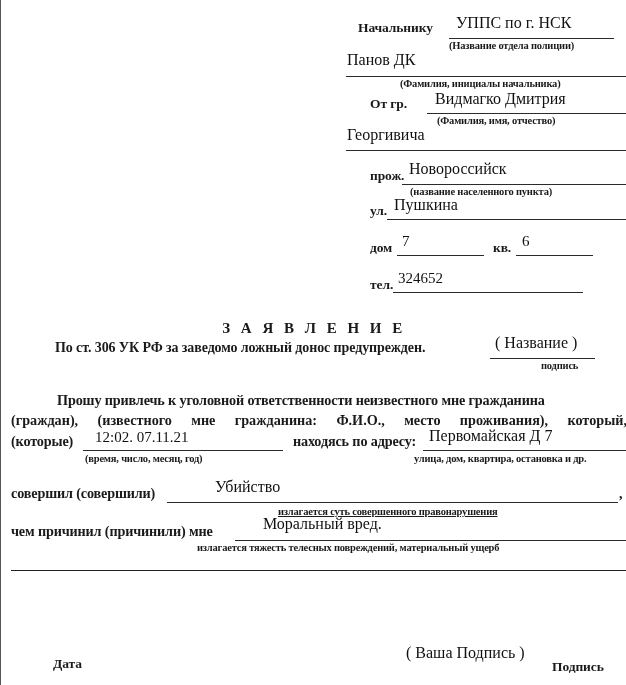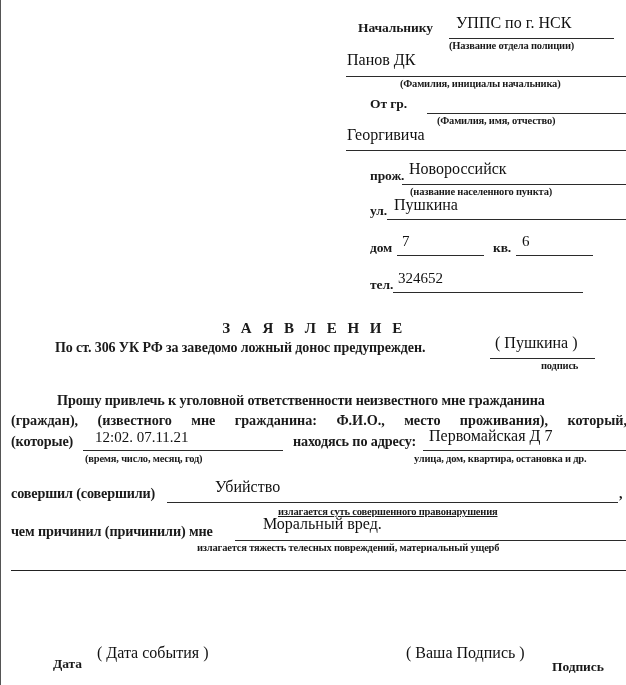--- a/index.html
+++ b/index.html
@@ -85,20 +85,21 @@
   <span class="abs printed" style="left:357px; top:20px;">Начальнику</span>
   <span class="abs filled" style="left:455px; top:14px;">УППС по г. НСК</span>
   <div class="rule" style="left:448px; top:38px; width:165px;"></div>
   <span class="abs hint" style="left:448px; top:40px;">(Название отдела полиции)</span>
 
   <span class="abs filled" style="left:346px; top:51px;">Панов ДК</span>
   <div class="rule" style="left:345px; top:76px; width:281px;"></div>
   <span class="abs hint" style="left:399px; top:78px;">(Фамилия, инициалы начальника)</span>
 
   <span class="abs printed" style="left:369px; top:96px;">От  гр.</span>
+  <span class="abs filled" style="left:434px; top:90px;">Видмагко Дмитрия</span>
   <div class="rule" style="left:426px; top:113px; width:200px;"></div>
   <span class="abs hint" style="left:436px; top:115px;">(Фамилия, имя, отчество)</span>
 
   <span class="abs filled" style="left:346px; top:126px;">Георгивича</span>
   <div class="rule" style="left:345px; top:150px; width:281px;"></div>
 
   <span class="abs printed" style="left:369px; top:168px;">прож.</span>
   <span class="abs filled" style="left:408px; top:160px;">Новороссийск</span>
   <div class="rule" style="left:401px; top:184px; width:225px;"></div>
   <span class="abs hint" style="left:409px; top:186px;">(название населенного пункта)</span>
@@ -115,21 +116,21 @@
   <span class="abs filled-sm" style="left:521px; top:233px;">6</span>
   <div class="rule" style="left:515px; top:255px; width:77px;"></div>
 
   <span class="abs printed" style="left:369px; top:277px;">тел.</span>
   <span class="abs filled-sm" style="left:397px; top:270px;">324652</span>
   <div class="rule" style="left:392px; top:292px; width:190px;"></div>
 
   <div class="abs" id="title" style="left:0; top:320px; width:626px; text-align:center;">З А Я В Л Е Н И Е</div>
 
   <span class="abs printed" style="left:54px; top:340px; font-size:14px;">По ст. 306 УК РФ за заведомо ложный донос предупрежден.</span>
-  <span class="abs filled" style="left:494px; top:334px;">( Пушкина )</span>
+  <span class="abs filled" style="left:494px; top:334px;">( Название )</span>
   <div class="rule" style="left:489px; top:358px; width:105px;"></div>
   <span class="abs hint" style="left:540px; top:360px;">подпись</span>
 
   <span class="abs body-line" style="left:56px; top:392px;">Прошу привлечь к уголовной ответственности неизвестного мне гражданина</span>
 
   <div class="justify-line" style="left:10px; top:412px; width:616px;">
     <span>(граждан),</span>
     <span>(известного</span>
     <span>мне</span>
     <span>гражданина:</span>
@@ -156,18 +157,17 @@
   <span class="abs hint" style="left:277px; top:506px;text-decoration:underline;">излагается суть совершенного правонарушения</span>
 
   <span class="abs body-line" style="left:10px; top:523px;">чем причинил (причинили) мне</span>
   <span class="abs filled" style="left:262px; top:515px;">Моральный вред.</span>
   <div class="rule" style="left:234px; top:540px; width:392px;"></div>
   <span class="abs hint" style="left:196px; top:542px;">излагается тяжесть телесных повреждений, материальный ущерб</span>
 
   <div class="rule rule-heavy" style="left:10px; top:570px; width:616px;"></div>
 
   <span class="abs printed" style="left:52px; top:656px;">Дата</span>
-  <span class="abs filled" style="left:96px; top:644px;">( Дата события )</span>
 
   <span class="abs filled" style="left:405px; top:644px;">( Ваша Подпись )</span>
   <span class="abs printed" style="left:551px; top:659px;">Подпись</span>
 
 </div>
 
 </body></html>

